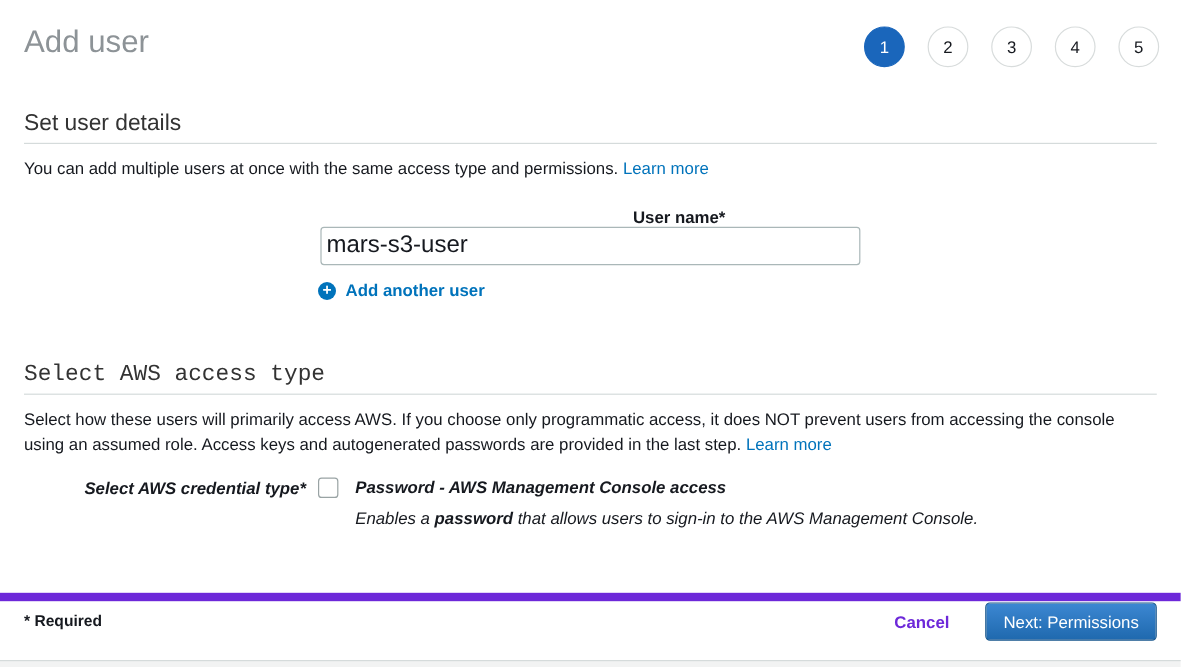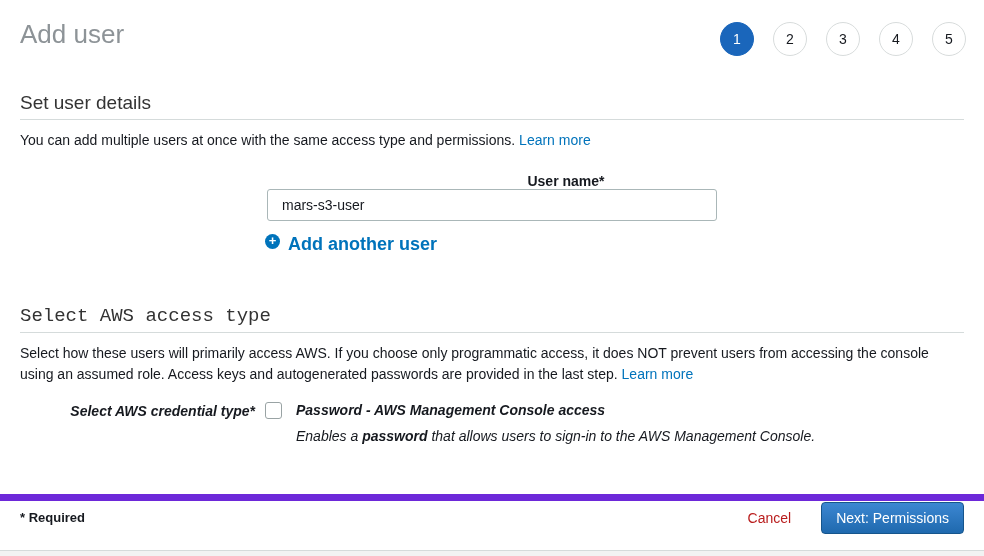--- a/index.html
+++ b/index.html
@@ -83,33 +83,33 @@
     font-size: 14px;
     font-weight: 700;
     flex: none;
   }
   .username-input {
     width: 450px;
     height: 32px;
     border: 1px solid #aab7b8;
     border-radius: 3px;
     font-family: "Liberation Sans", sans-serif;
-    font-size: 14px;
-    color: #16191f;
-    padding: 0 14px;
+    font-size: 20px;
+    color: #16191f;
+    padding: 0 4px;
     outline: none;
   }
   .add-another {
     margin-top: 13px;
     margin-left: 245px;
     display: inline-flex;
-    align-items: flex-start;
+    align-items: flex-end;
     gap: 8px;
     color: #0073bb;
-    font-size: 18px;
+    font-size: 14px;
     font-weight: 700;
     cursor: pointer;
   }
   .plus-icon {
     width: 15px; height: 15px;
     border-radius: 50%;
     background: #0073bb;
     color: #fff;
     font-size: 13px;
     font-weight: 700;
@@ -170,23 +170,23 @@
     height: 40px;
     border-top: 7px solid #6d28d9;
     background: #fff;
     display: flex;
     align-items: center;
     padding: 0 20px;
   }
   .required-note { font-size: 13px; font-weight: 700; color: #16191f; }
   .footer-actions { margin-left: auto; display: flex; align-items: center; }
   .cancel-link {
-    color: #b91c1c;
-    font-size: 14px;
-    font-weight: 400;
+    color: #6d28d9;
+    font-size: 14px;
+    font-weight: 700;
     text-decoration: none;
     margin-right: 30px;
     cursor: pointer;
   }
   .next-button {
     background: linear-gradient(#3c87d2, #1f69ae);
     border: 1px solid #16558c;
     border-radius: 4px;
     color: #fff;
     font-family: "Liberation Sans", sans-serif;

